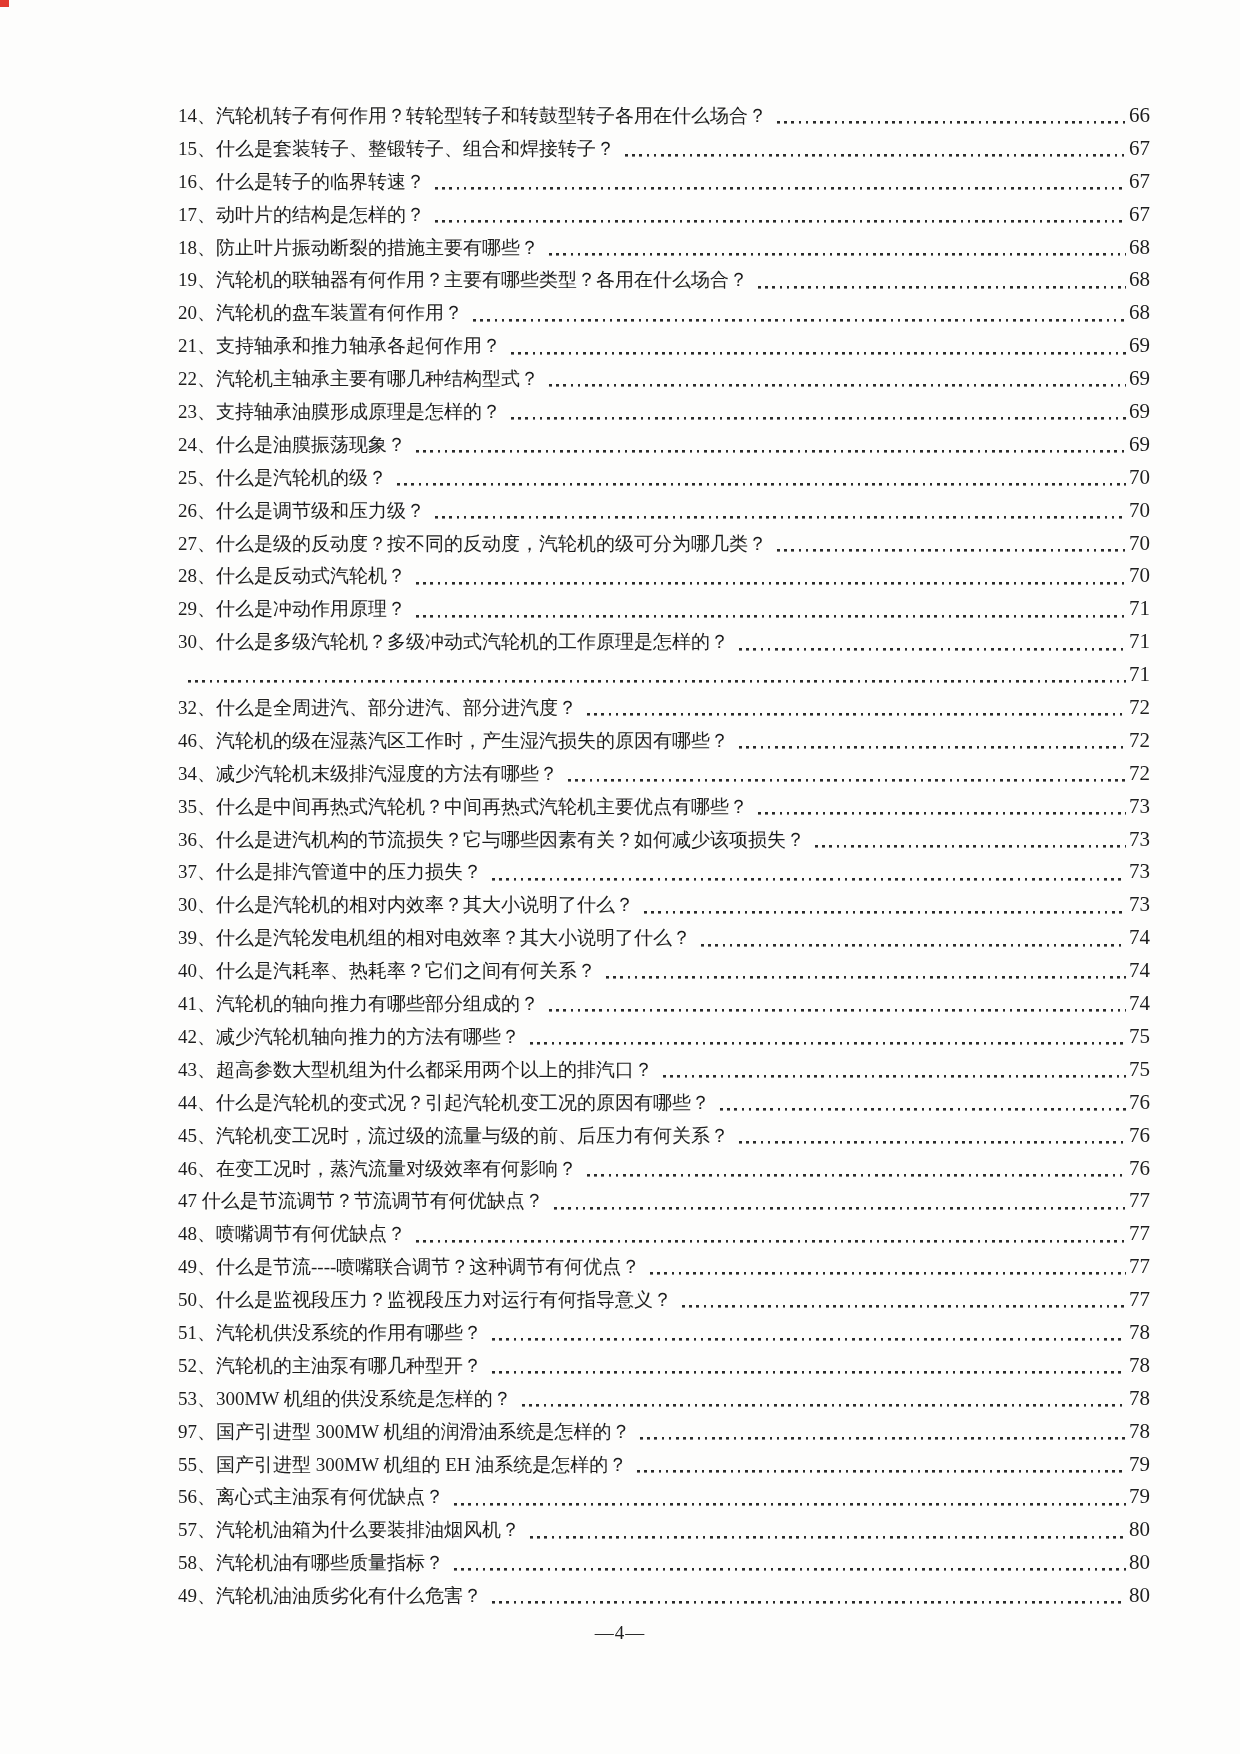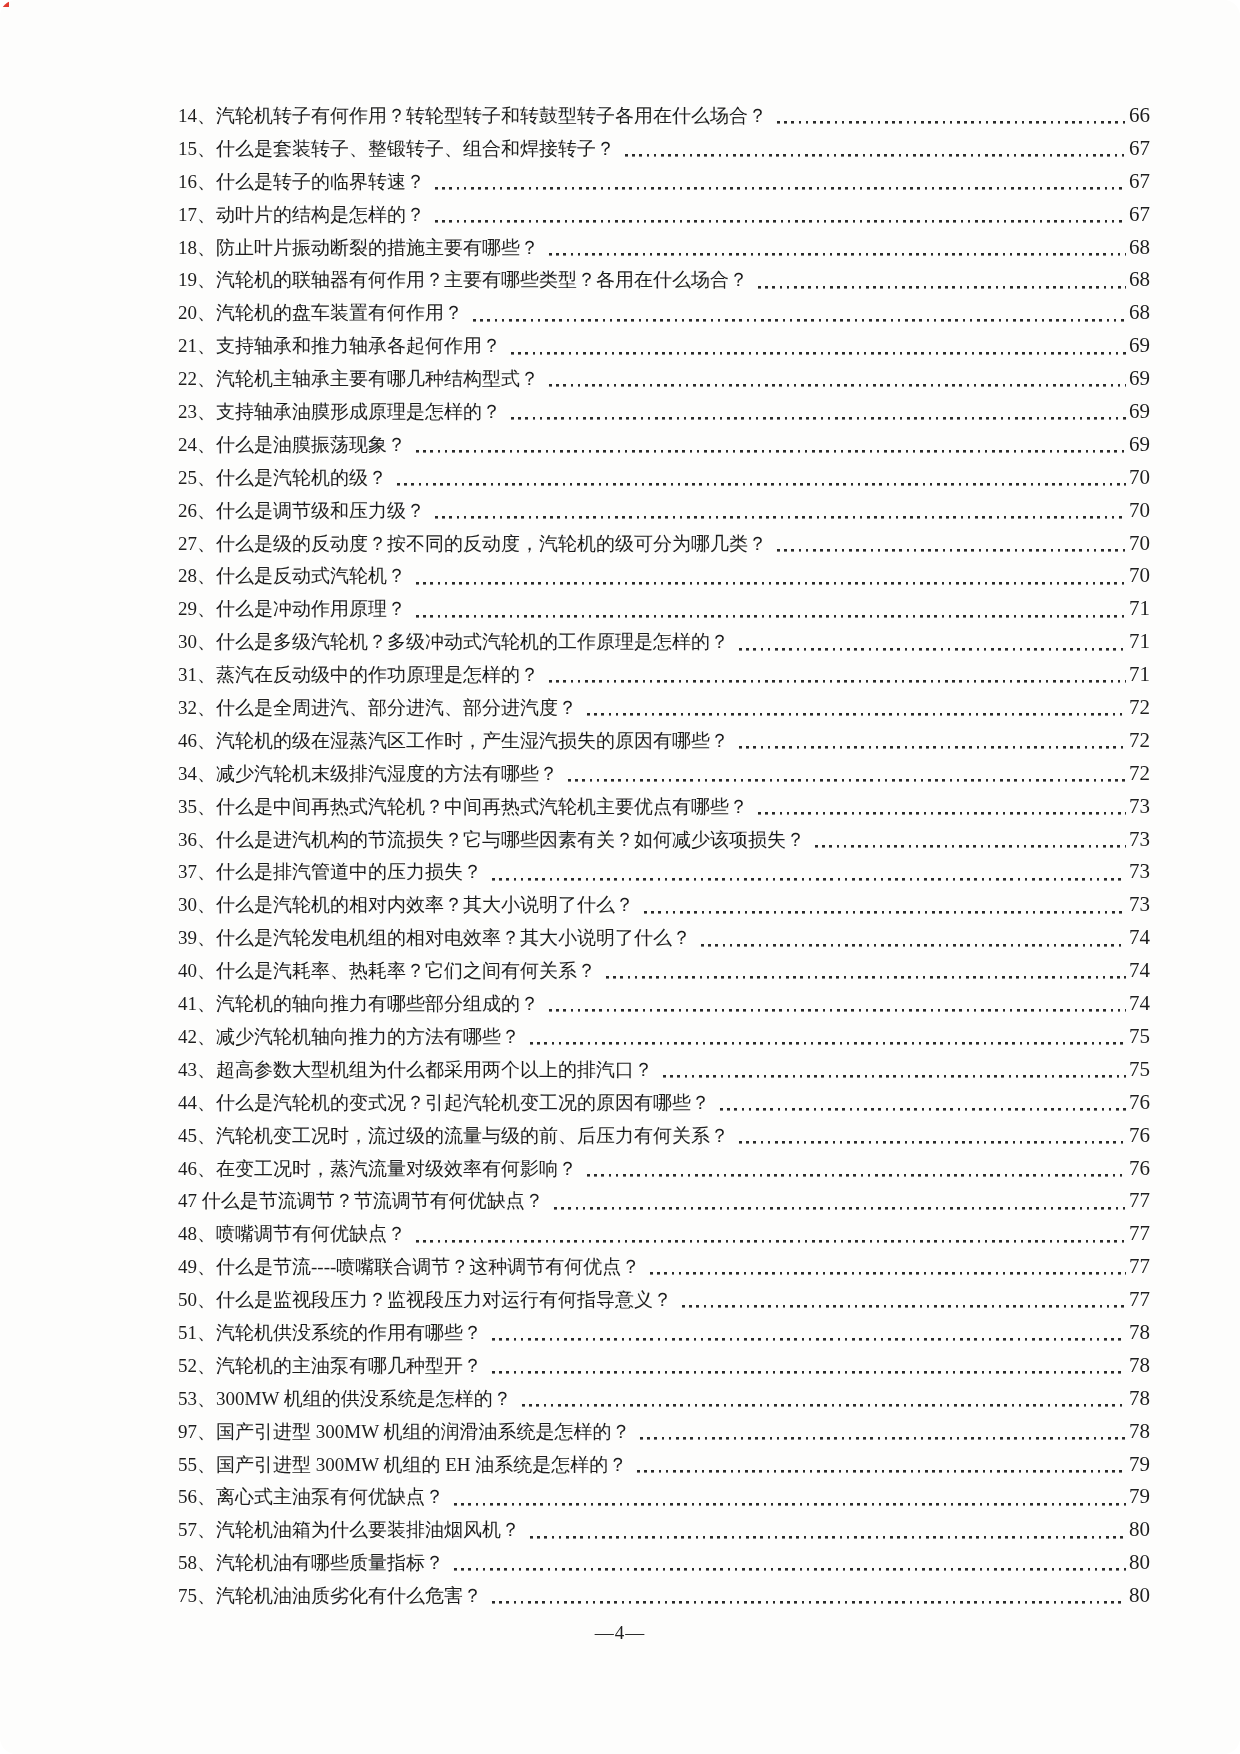--- a/index.html
+++ b/index.html
@@ -8,21 +8,20 @@
     background: #ffffff;
   }
   .page {
     position: relative;
     width: 1240px;
     height: 1754px;
     background: #fdfdfc;
     color: #1d1d1d;
     font-family: "Liberation Serif", "DejaVu Serif", serif;
     overflow: hidden;
-    border-radius: 16px;
   }
   .corner-mark {
     position: absolute;
     left: 0;
     top: 0;
     width: 9px;
     height: 7px;
     background: #e23b30;
   }
   .toc {
@@ -151,21 +150,20 @@
         <span class="label">29、什么是冲动作用原理？</span>
         <span class="dots"></span>
         <span class="pg">71</span>
       </div>
       <div class="row">
         <span class="label">30、什么是多级汽轮机？多级冲动式汽轮机的工作原理是怎样的？</span>
         <span class="dots"></span>
         <span class="pg">71</span>
       </div>
       <div class="row">
-        <span class="label">31、蒸汽在反动级中的作功原理是怎样的？</span>
         <span class="dots"></span>
         <span class="pg">71</span>
       </div>
       <div class="row">
         <span class="label">32、什么是全周进汽、部分进汽、部分进汽度？</span>
         <span class="dots"></span>
         <span class="pg">72</span>
       </div>
       <div class="row">
         <span class="label">46、汽轮机的级在湿蒸汽区工作时，产生湿汽损失的原因有哪些？</span>
@@ -291,19 +289,19 @@
         <span class="label">57、汽轮机油箱为什么要装排油烟风机？</span>
         <span class="dots"></span>
         <span class="pg">80</span>
       </div>
       <div class="row">
         <span class="label">58、汽轮机油有哪些质量指标？</span>
         <span class="dots"></span>
         <span class="pg">80</span>
       </div>
       <div class="row">
-        <span class="label">75、汽轮机油油质劣化有什么危害？</span>
+        <span class="label">49、汽轮机油油质劣化有什么危害？</span>
         <span class="dots"></span>
         <span class="pg">80</span>
       </div>
     </div>
   <div class="footer">—4—</div>
 </div>
 
 </body></html>

